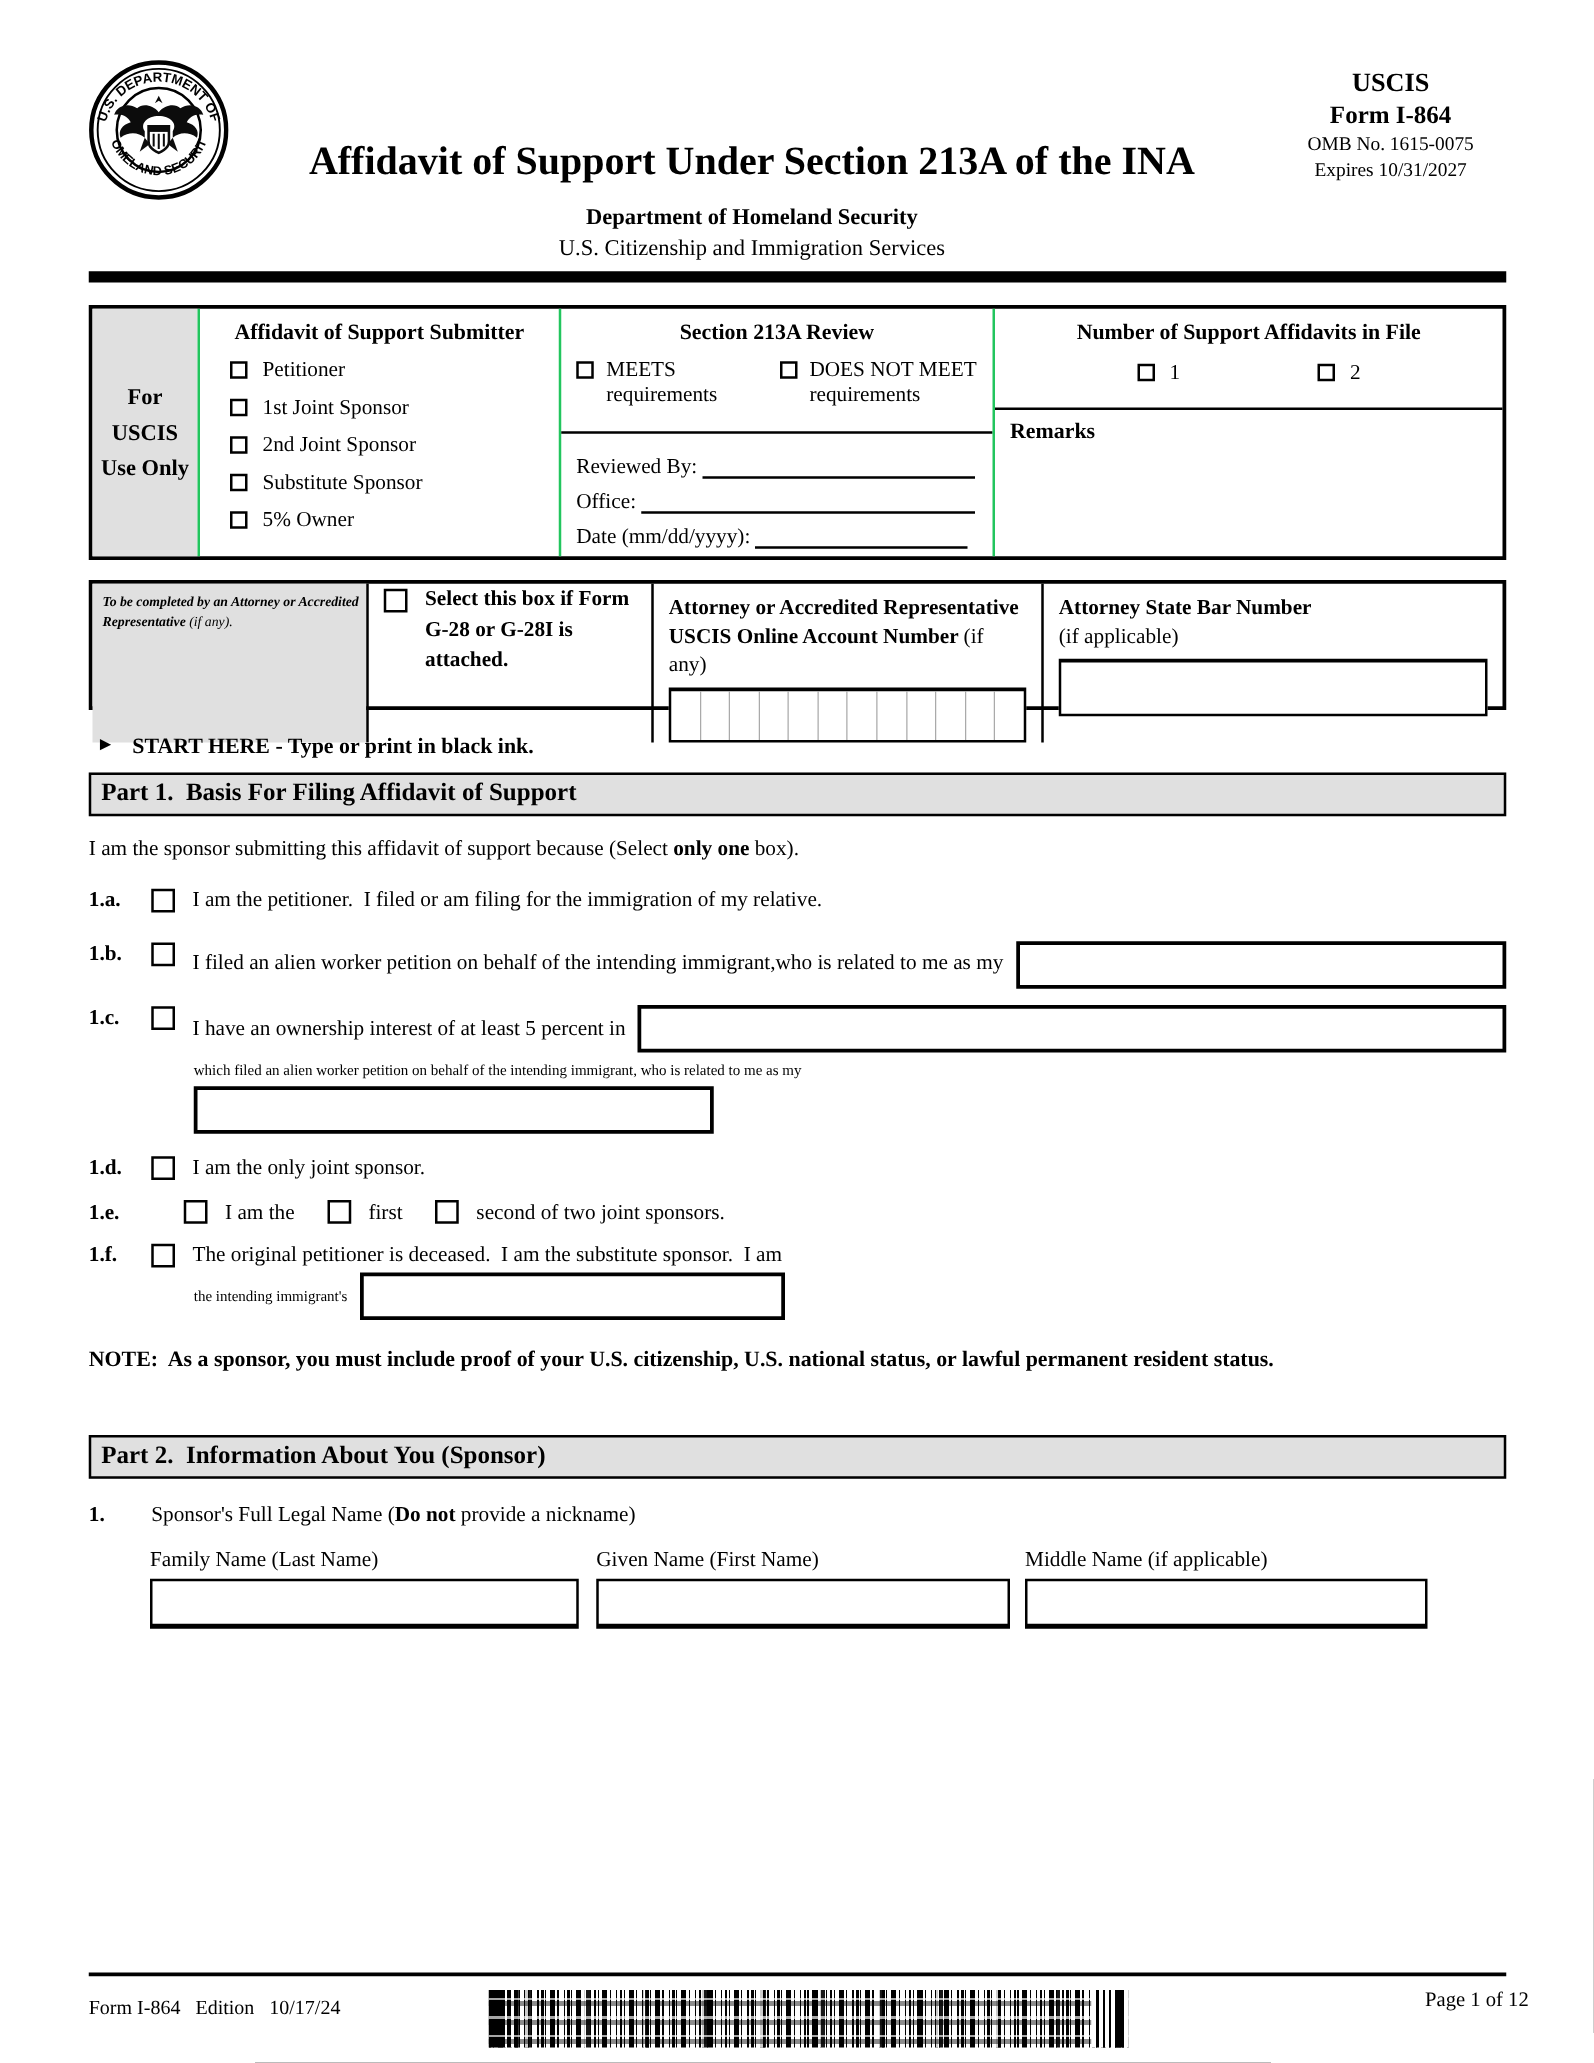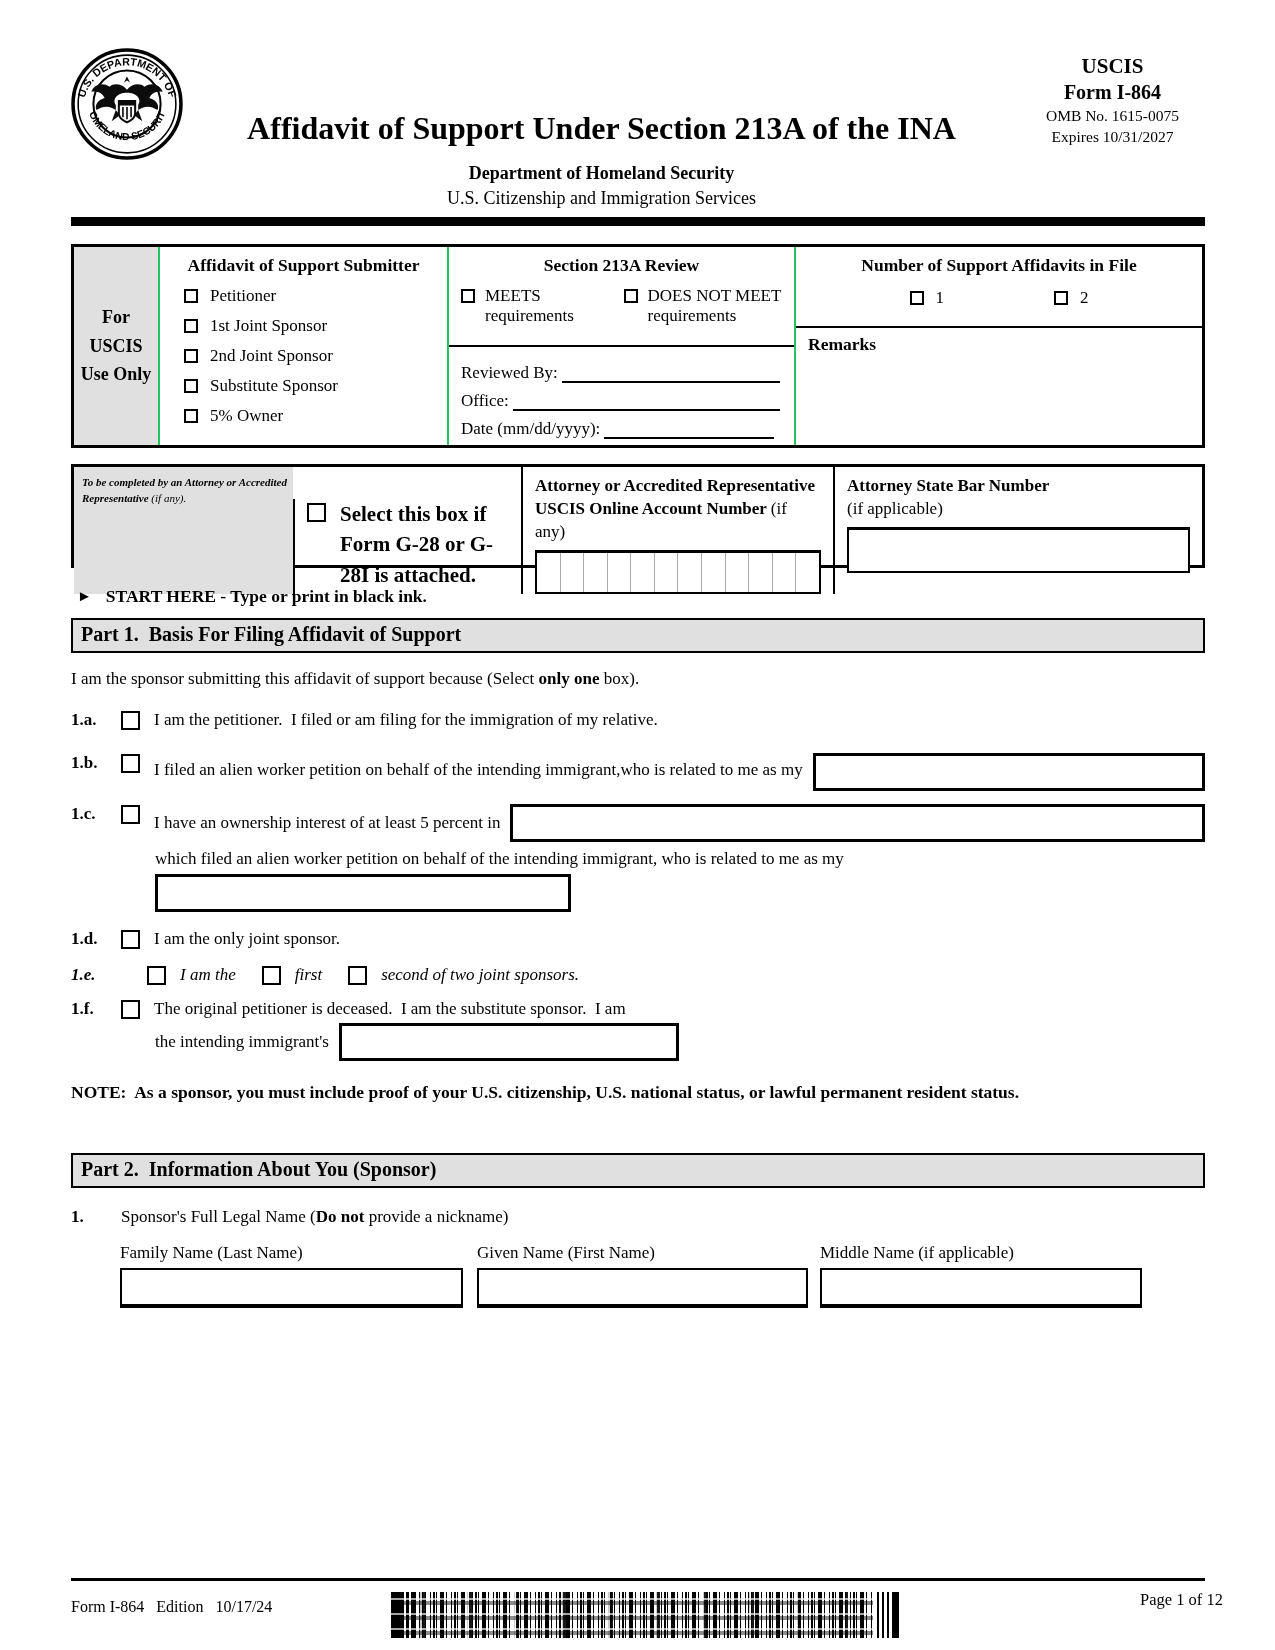--- a/index.html
+++ b/index.html
@@ -52,46 +52,46 @@
   .file-opts { display:flex; justify-content:center; gap:110px; margin-top:12px; font-size:17px; }
   .file-opt { display:flex; align-items:center; }
   .file-opt .lbl { margin-left:12px; }
   .remarks { padding:6px 12px; font-weight:bold; font-size:17.5px; }
 
   
   .attybox { margin-top:16px; border:3px solid #000; display:grid;
              grid-template-columns:219px 228px 312px 1fr; height:104px; }
   .attybox > div + div { border-left:2px solid #000; }
   .atty-lbl { background:#e0e0e0; font-size:11px; line-height:1.45; padding:8px 6px 20px 8px;font-style:italic; }
-  .atty-g28 { display:flex; padding:0 8px 0 12px; font-size:21px; font-weight:bold; line-height:1.45;margin-top:32px; }
+  .atty-g28 { display:flex; padding:0 8px 0 12px; font-size:17px; font-weight:bold; line-height:1.45; }
   .atty-g28 .cb { margin-top:4px; }
   .atty-g28 .lbl { margin-left:14px; }
   .atty-col { padding:8px 12px 0 12px; font-size:17px; line-height:1.35; }
   .atty-input { border:2px solid #000; border-top-width:3px; height:46px; margin-top:6px; background:#fff; }
   .comb { display:flex; border:2px solid #000; border-top-width:3px; height:44px; margin-top:6px; background:#fff; }
   .comb i { flex:1; border-right:1px solid #aaa; }
   .comb i:last-child { border-right:none; }
 
   
   .starthere { margin-top:18px; font-size:17.5px; font-weight:bold; display:flex; align-items:center; }
   .starthere .arrow { font-size:15px; margin:0 14px 0 6px; }
   .parthdr { margin-top:11px; background:#e0e0e0; border:2.5px solid #000;
              font-size:20px; font-weight:bold; padding:3px 8px 5px 8px; }
-  .bodytext { font-size:17px; }
+  .bodytext { font-size:12px; }
   .intro { margin-top:16px; font-size:17px; }
   b.inline { font-weight:bold; }
 
   .item { display:flex; align-items:flex-start; margin-top:20px; font-size:17px; }
   .item .num { font-weight:bold; flex:0 0 50px; }
   .item .cb-lg { margin-top:1px; }
   .item .txt { margin-left:14px; }
   .ibox { border:3px solid #000; background:#fff; height:38px; }
   .grow { flex:1; margin-left:10px; }
   .indent { margin-left:84px; }
-  .inline-cb-row { display:flex; align-items:flex-end;font-style:italic; }
+  .inline-cb-row { display:flex; align-items:flex-start; }
   .inline-cb-row .cb-lg { margin:0 0 0 26px; }
   .inline-cb-row .w { margin-left:14px; }
 
   .note { margin-top:18px; font-size:17.5px; font-weight:bold; line-height:1.55; }
 
   .namegrid-labels, .namegrid-boxes { display:flex; margin-left:49px; }
   .namegrid-labels { margin-top:16px; font-size:17px; }
   .namegrid-labels span:nth-child(1){ width:357px; }
   .namegrid-labels span:nth-child(2){ width:343px; }
   .namegrid-labels span:nth-child(3){ width:326px; }

